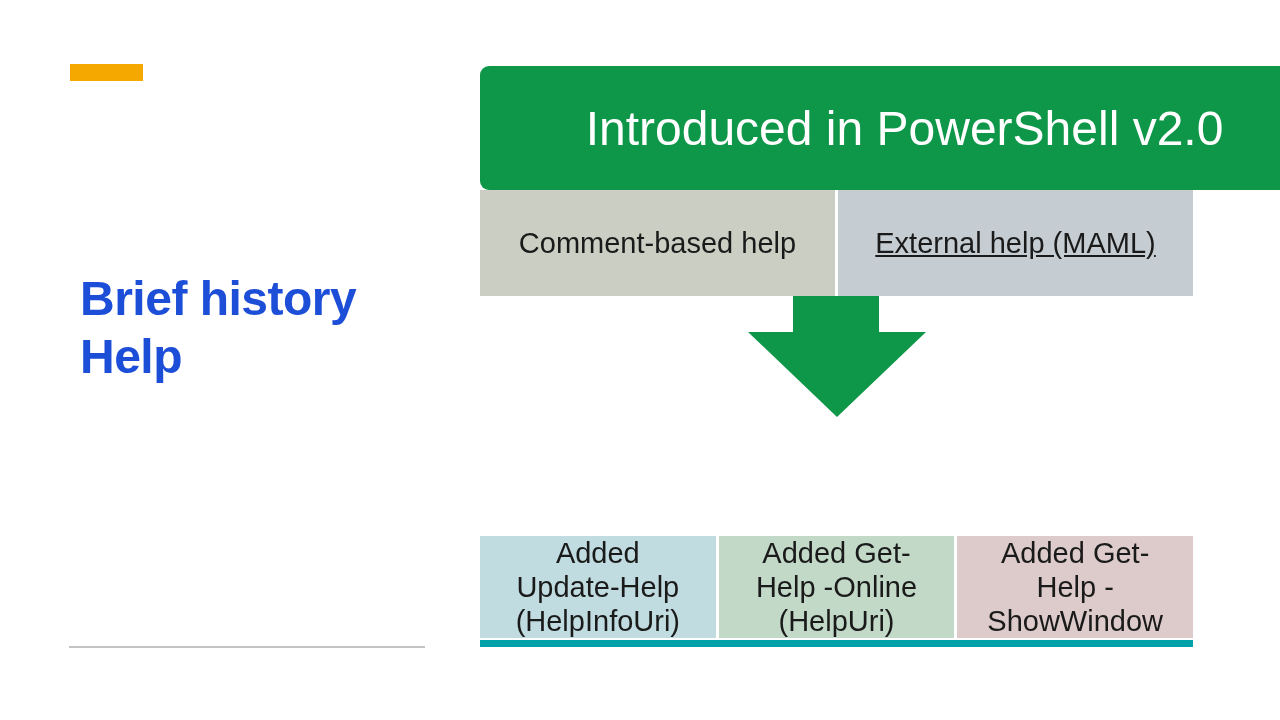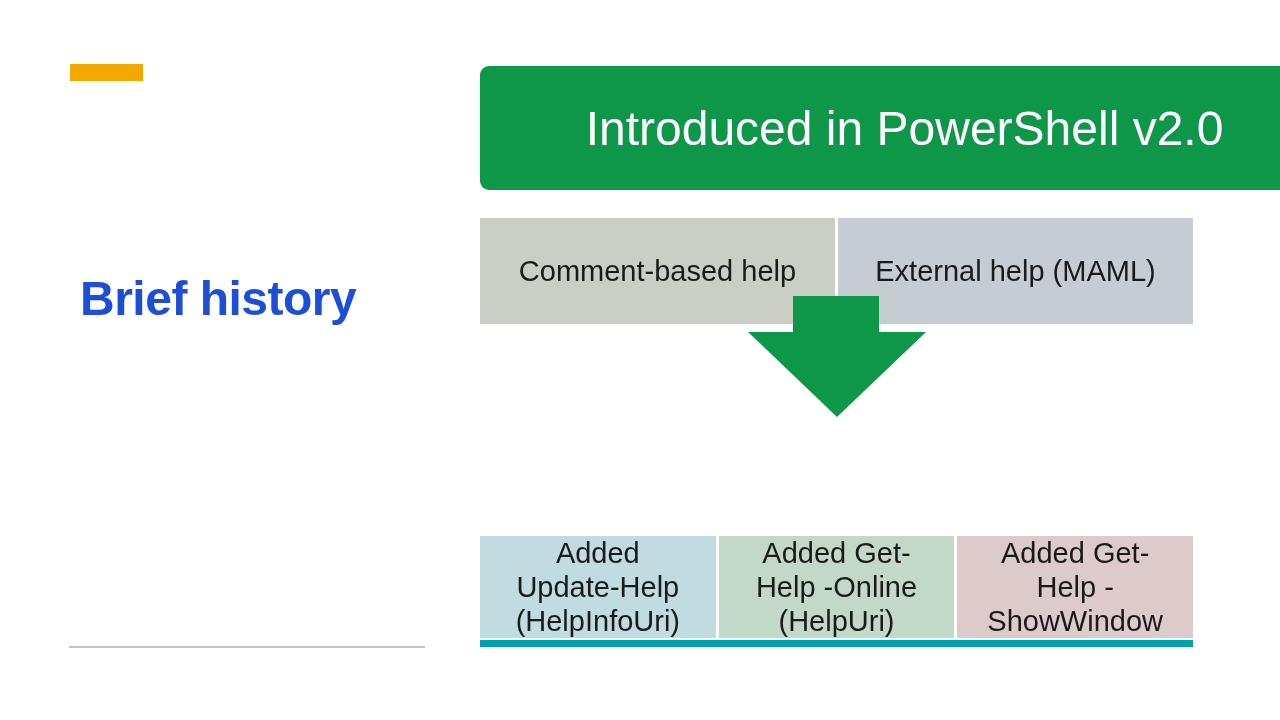--- a/index.html
+++ b/index.html
@@ -49,21 +49,21 @@
     border-radius: 9px;
   }
   .hdr-v2 { top: 66px;  height: 124px; }
   .hdr-v3 { top: 417px; height: 119px; }
 
   .cell-row {
     position: absolute;
     left: 480px; width: 713px;
     display: flex; gap: 3px;
   }
-  .row-v2 { top: 190px; height: 106px; margin-top: 28px; }
+  .row-v2 { top: 190px; height: 106px; }
   .row-v3 { top: 536px; height: 102px; }
   .cell {
     flex: 1 1 0;
     display: flex; align-items: center; justify-content: center;
     color: #1a1a1a;
     font-size: 29px;
     line-height: 34px;
     text-align: center;
     white-space: pre-line;
   }
@@ -91,29 +91,30 @@
 </style>
 </head>
 <body>
 
 <div class="slide">
 
   <div class="accent-bar" style="background: rgb(245, 168, 0);"></div>
 
   <div class="slide-title">
     <div>Brief history</div>
+    <div>Help</div>
   </div>
 
   <div class="footer-divider" style="background: rgb(195, 195, 195);"></div>
 
   <div class="hdr hdr-v2" style="background: rgb(14, 151, 72);">Introduced in PowerShell v2.0</div>
 
   <div class="cell-row row-v2">
     <div class="cell" style="background: rgb(203, 206, 194);">Comment-based help</div>
-    <div class="cell" style="background: rgb(197, 205, 210);">External help (MAML)</div>
+    <div class="cell" style="background: rgb(197, 205, 210); text-decoration: underline;">External help (MAML)</div>
   </div>
 
   <div>
     <div class="arrow-shaft" style="background: rgb(14, 151, 72);"></div>
     <div class="arrow-head" style="border-top-color: rgb(14, 151, 72);"></div>
   </div>
 
 
   <div class="cell-row row-v3">
     <div class="cell" style="background: rgb(192, 220, 224);">Added

